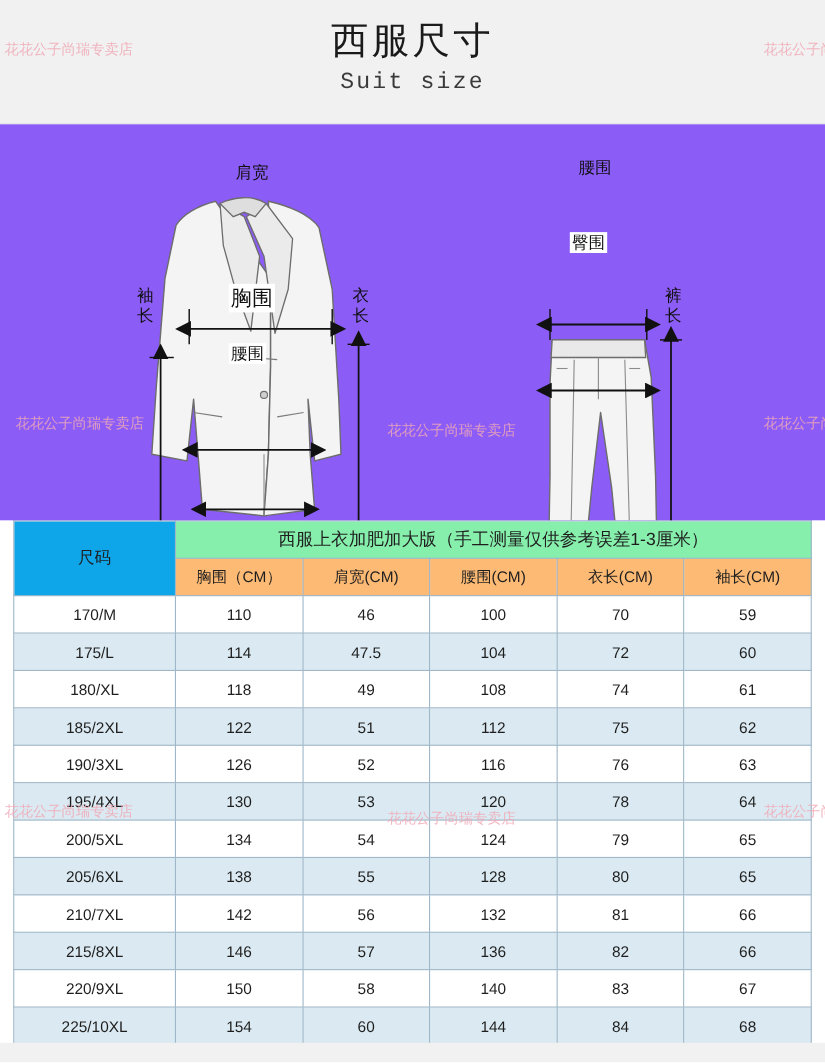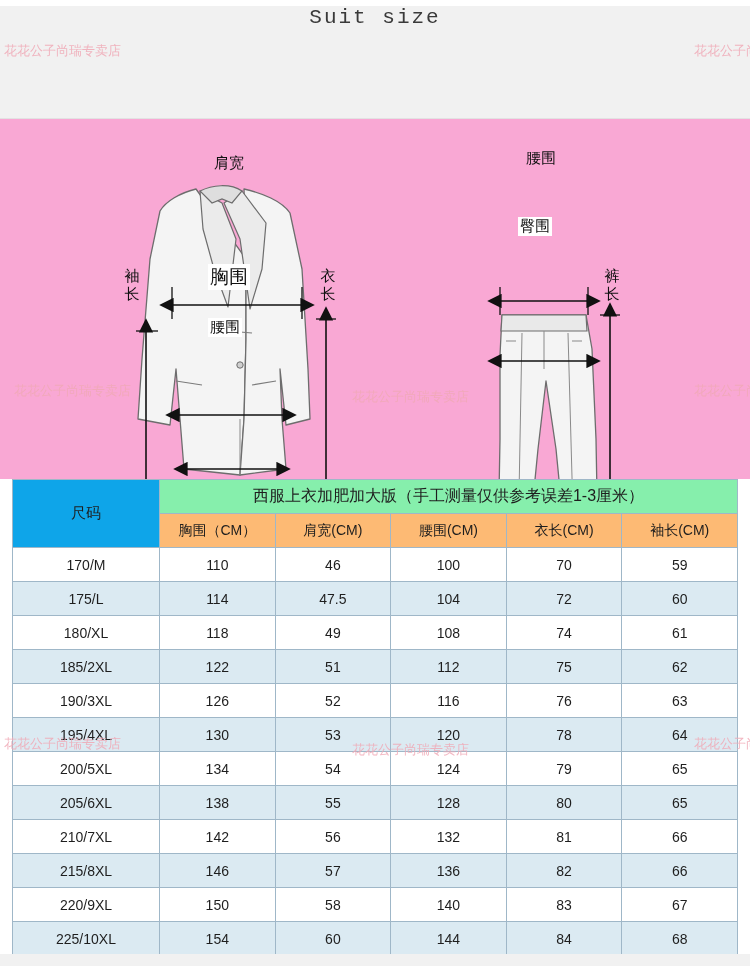--- a/index.html
+++ b/index.html
@@ -54,21 +54,21 @@
     white-space: nowrap;
     opacity: .85;
     pointer-events: none;
     user-select: none;
   }
 
   
   .illus {
     position: relative;
     height: 360px;
-    background: #f9a8d4;
+    background: #8b5cf6;
   }
   .illus svg {
     position: absolute;
     top: 0;
     left: 0;
   }
 
   
   .table-wrap {
     padding: 0 12px;
@@ -119,20 +119,21 @@
     height: 18px;
     background: #f1f1f1;
   }
 </style>
 </head>
 <body>
 
 <div class="page">
 
   <div class="header">
+    <div class="header-title">西服尺寸</div>
     <div class="header-sub">Suit size</div>
   </div>
 
   <div class="illus">
     <svg width="750" height="360" viewBox="0 0 750 360">
       <defs>
         <marker id="arrL" markerWidth="9" markerHeight="9" refX="8" refY="4.5" orient="auto">
           <path d="M9,0 L0,4.5 L9,9 z" fill="#111"></path>
         </marker>
         <marker id="arrR" markerWidth="9" markerHeight="9" refX="1" refY="4.5" orient="auto">

